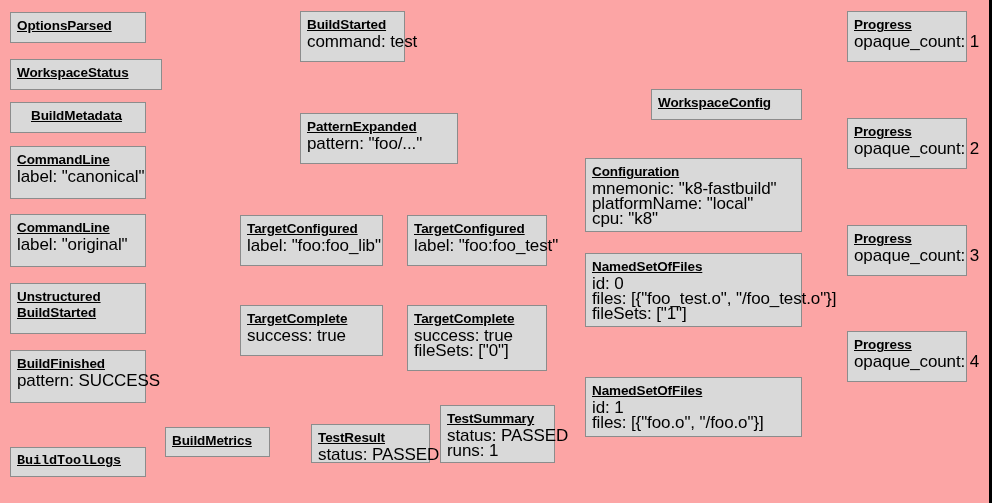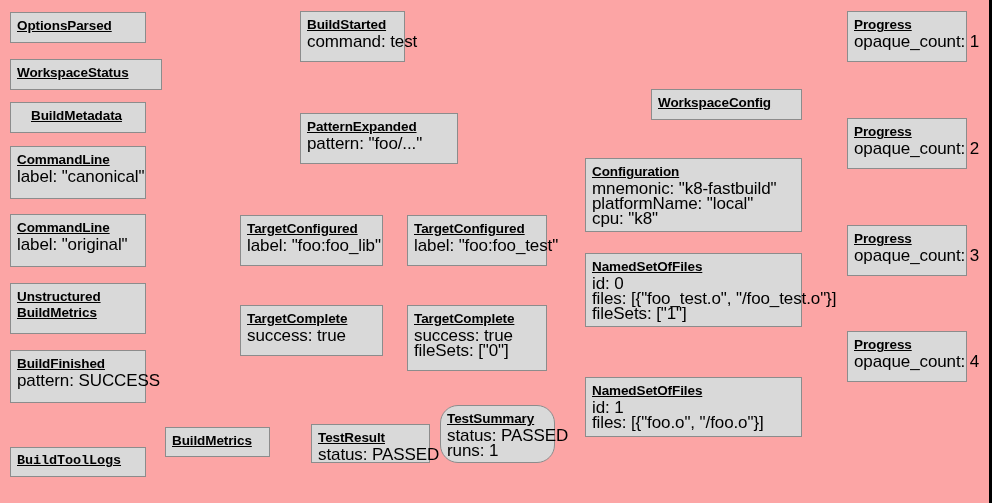--- a/index.html
+++ b/index.html
@@ -129,21 +129,21 @@
     <div class="node" style="left: 585px; top: 253px; width: 217px; height: 74px; background: rgb(217, 217, 217); border-color: rgb(140, 140, 140); color: rgb(0, 0, 0);">
       <span class="node-title">NamedSetOfFiles</span>
       <span class="node-fields">
         <span class="field">id: 0</span>
         <span class="field">files: [{"foo_test.o", "/foo_test.o"}]</span>
         <span class="field">fileSets: ["1"]</span>
       </span>
     </div>
     <div class="node title-only" style="left: 10px; top: 283px; width: 136px; height: 51px; background: rgb(217, 217, 217); border-color: rgb(140, 140, 140); color: rgb(0, 0, 0);">
       <span class="node-title">Unstructured
-BuildMetrics</span>
+BuildStarted</span>
     </div>
     <div class="node" style="left: 240px; top: 305px; width: 143px; height: 51px; background: rgb(217, 217, 217); border-color: rgb(140, 140, 140); color: rgb(0, 0, 0);">
       <span class="node-title">TargetComplete</span>
       <span class="node-fields">
         <span class="field">success: true</span>
       </span>
     </div>
     <div class="node" style="left: 407px; top: 305px; width: 140px; height: 66px; background: rgb(217, 217, 217); border-color: rgb(140, 140, 140); color: rgb(0, 0, 0);">
       <span class="node-title">TargetComplete</span>
       <span class="node-fields">
@@ -163,21 +163,21 @@
         <span class="field">pattern: SUCCESS</span>
       </span>
     </div>
     <div class="node" style="left: 585px; top: 377px; width: 217px; height: 60px; background: rgb(217, 217, 217); border-color: rgb(140, 140, 140); color: rgb(0, 0, 0);">
       <span class="node-title">NamedSetOfFiles</span>
       <span class="node-fields">
         <span class="field">id: 1</span>
         <span class="field">files: [{"foo.o", "/foo.o"}]</span>
       </span>
     </div>
-    <div class="node" style="left: 440px; top: 405px; width: 115px; height: 58px; background: rgb(217, 217, 217); border-color: rgb(140, 140, 140); color: rgb(0, 0, 0); border-radius: 18px;">
+    <div class="node" style="left: 440px; top: 405px; width: 115px; height: 58px; background: rgb(217, 217, 217); border-color: rgb(140, 140, 140); color: rgb(0, 0, 0);">
       <span class="node-title">TestSummary</span>
       <span class="node-fields">
         <span class="field">status: PASSED</span>
         <span class="field">runs: 1</span>
       </span>
     </div>
     <div class="node" style="left: 311px; top: 424px; width: 119px; height: 39px; background: rgb(217, 217, 217); border-color: rgb(140, 140, 140); color: rgb(0, 0, 0);">
       <span class="node-title">TestResult</span>
       <span class="node-fields">
         <span class="field">status: PASSED</span>

